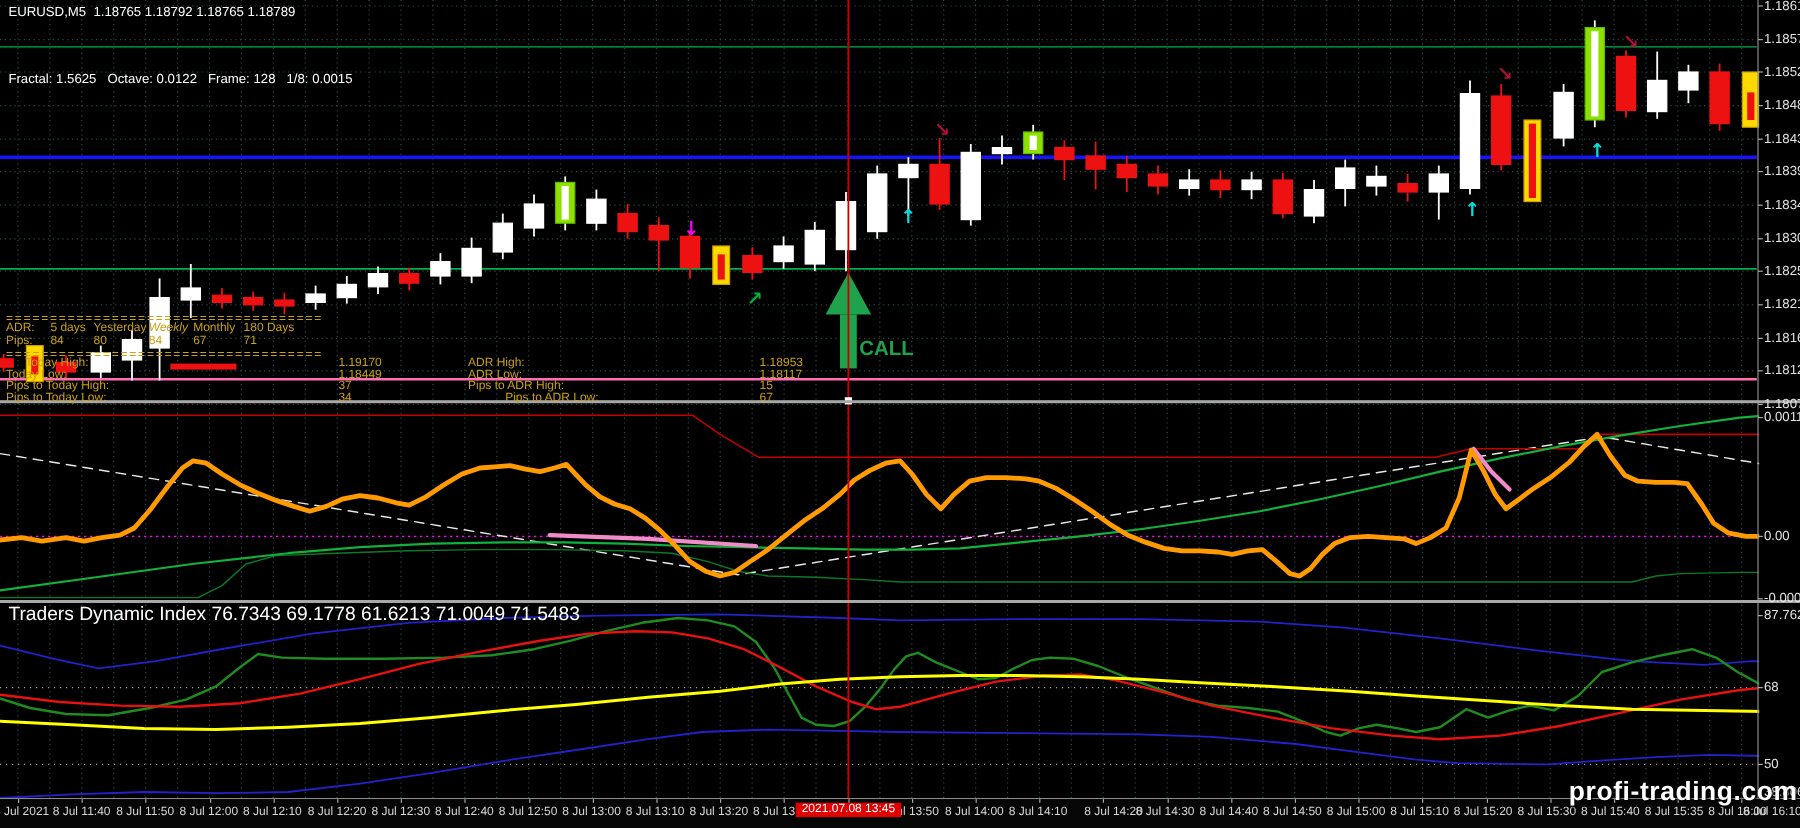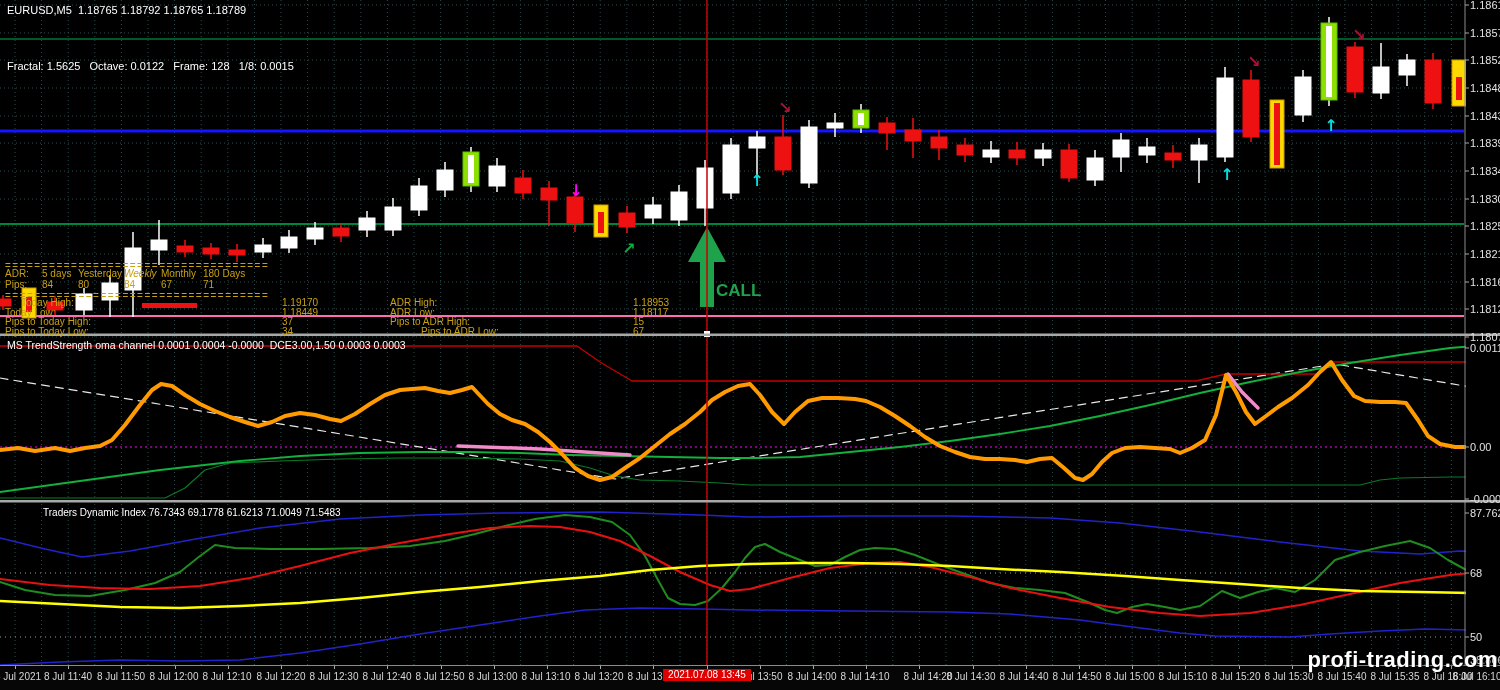--- a/index.html
+++ b/index.html
@@ -3,21 +3,21 @@
 <meta charset="utf-8">
 <style>
   html,body{margin:0;padding:0;background:#000;}
   #app{position:relative;width:1500px;height:690px;background:#000;overflow:hidden;
        font-family:"Liberation Sans",sans-serif;}
   #cv{position:absolute;left:0;top:0;}
   .t{position:absolute;white-space:pre;color:#ffffff;font-size:11px;line-height:11px;}
   #main-title{left:7px;top:5px;}
   #fractal-line{left:7px;top:61px;}
   #mid-title{left:7px;top:340px;font-size:10.5px;}
-  #tdi-title{left:7px;top:507px;font-size:10px;margin-left:36px;}
+  #tdi-title{left:7px;top:507px;font-size:16px;}
   #adr-block{position:absolute;left:5px;top:259px;width:800px;height:78px;}
   #adr-block .ar{position:absolute;white-space:pre;color:#c8a014;font-size:10px;line-height:10px;}
   #adr-block .sep{letter-spacing:1.5px;overflow:hidden;width:263px;height:9px;}
   .al{position:absolute;left:1470px;color:#e2e2e2;font-size:11px;line-height:11px;white-space:nowrap;}
   .tl{position:absolute;top:5px;transform:translateX(-50%);color:#d6d6d6;font-size:10px;white-space:nowrap;}
   #time-axis{position:absolute;left:0;top:666px;width:1500px;height:24px;background:#060606;}
   .tick{position:absolute;top:0;width:1px;height:3px;background:#aaaaaa;}
   #time-selected{position:absolute;top:3px;transform:translateX(-50%);background:#e00000;color:#ffffff;
                  font-size:10px;line-height:12px;padding:0 5px;white-space:nowrap;}
   #call-label{position:absolute;left:716px;top:281px;color:#1ea24c;font-weight:bold;font-size:17px;}
@@ -305,21 +305,20 @@
       <div class="ar" style="top: 58px; left: 0px;">Pips to Today High:</div>
       <div class="ar" style="top: 58px; left: 277px;">37</div>
       <div class="ar" style="top: 58px; left: 385px;">Pips to ADR High:</div>
       <div class="ar" style="top: 58px; left: 628px;">15</div>
       <div class="ar" style="top: 67.5px; left: 0px;">Pips to Today Low:</div>
       <div class="ar" style="top: 67.5px; left: 277px;">34</div>
       <div class="ar" style="top: 67.5px; left: 385px; padding-left: 31px;">Pips to ADR Low:</div>
       <div class="ar" style="top: 67.5px; left: 628px;">67</div>
     </div>
   <div id="call-label">CALL</div>
-  <div id="mid-title" class="t">MS TrendStrength oma channel 0.0001 0.0004 -0.0000  DCE3.00,1.50 0.0003 0.0003</div>
   <div id="tdi-title" class="t">Traders Dynamic Index 76.7343 69.1778 61.6213 71.0049 71.5483</div>
 
   <div id="price-axis">
       <div class="al" style="top: 0px;">1.18615</div>
       <div class="al" style="top: 28px;">1.18570</div>
       <div class="al" style="top: 55px;">1.18525</div>
       <div class="al" style="top: 83px;">1.18480</div>
       <div class="al" style="top: 111px;">1.18435</div>
       <div class="al" style="top: 138px;">1.18390</div>
       <div class="al" style="top: 166px;">1.18345</div>

